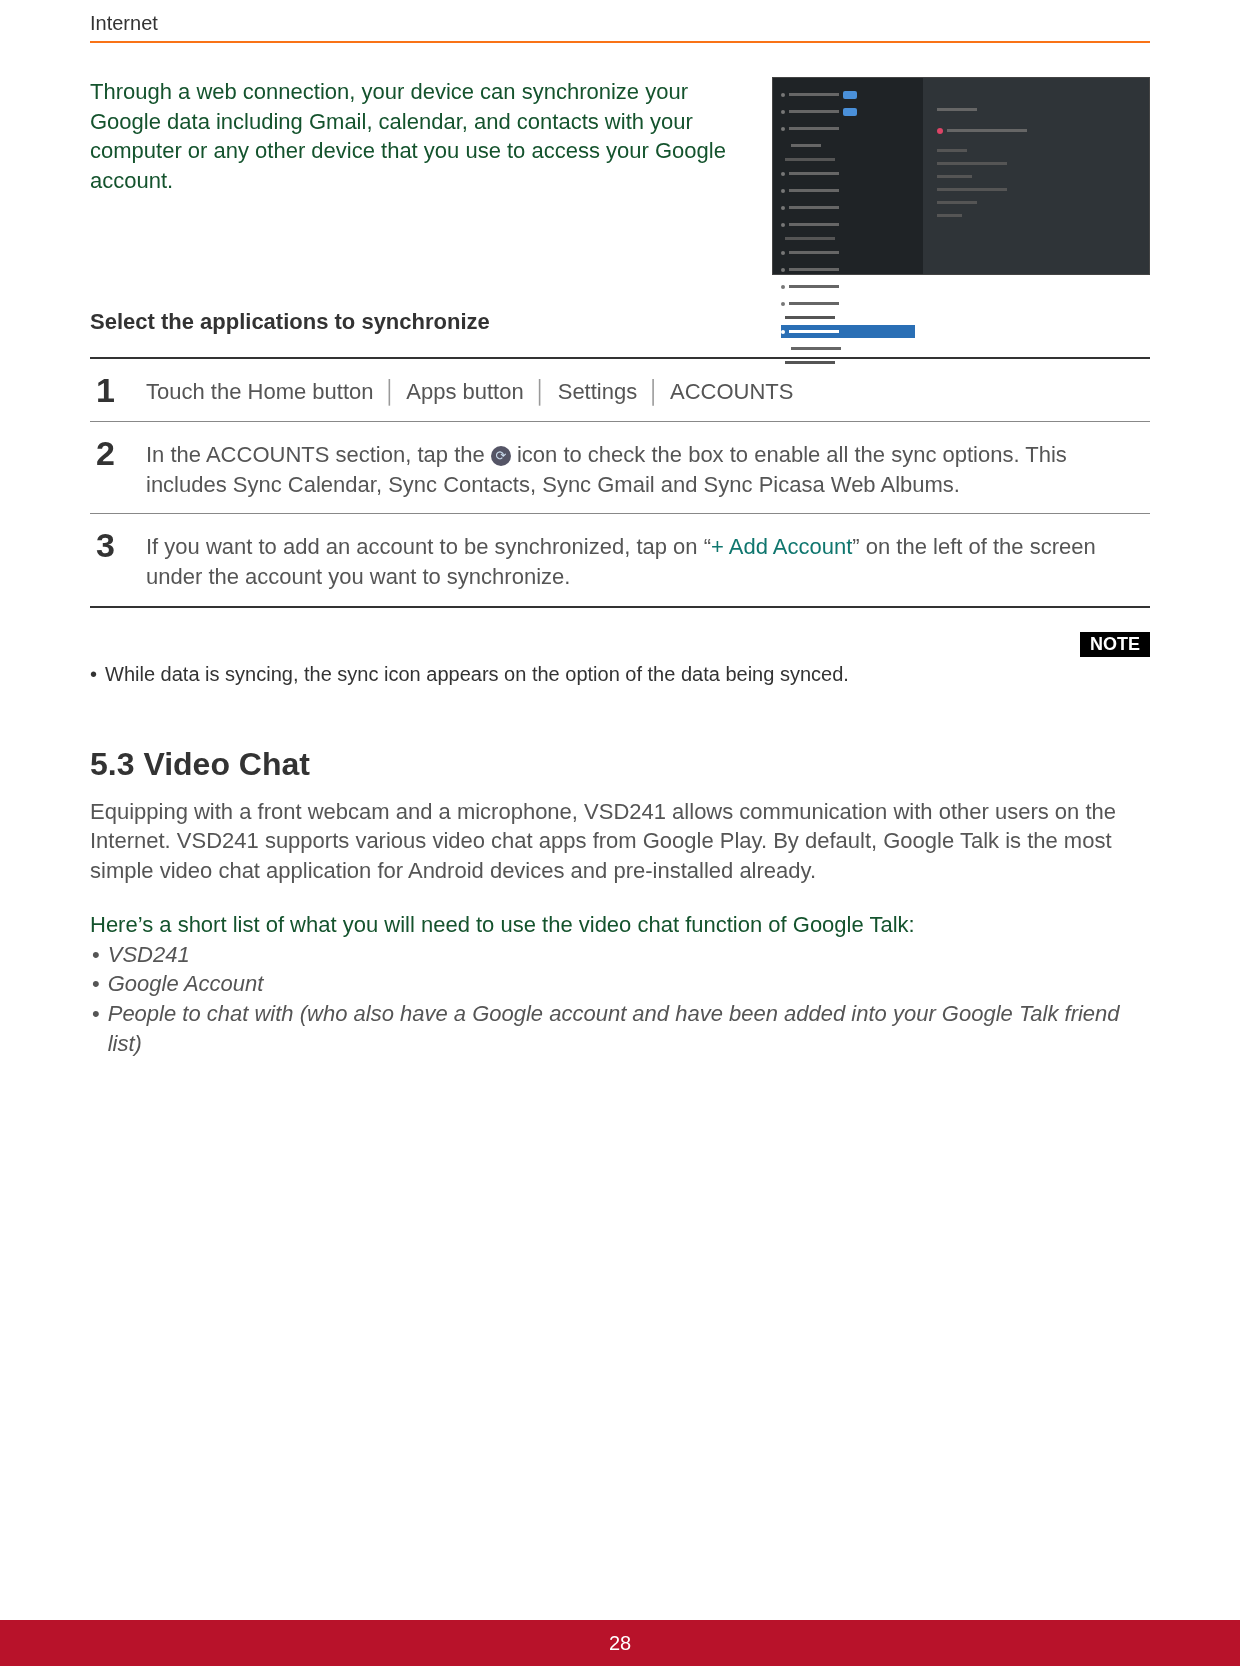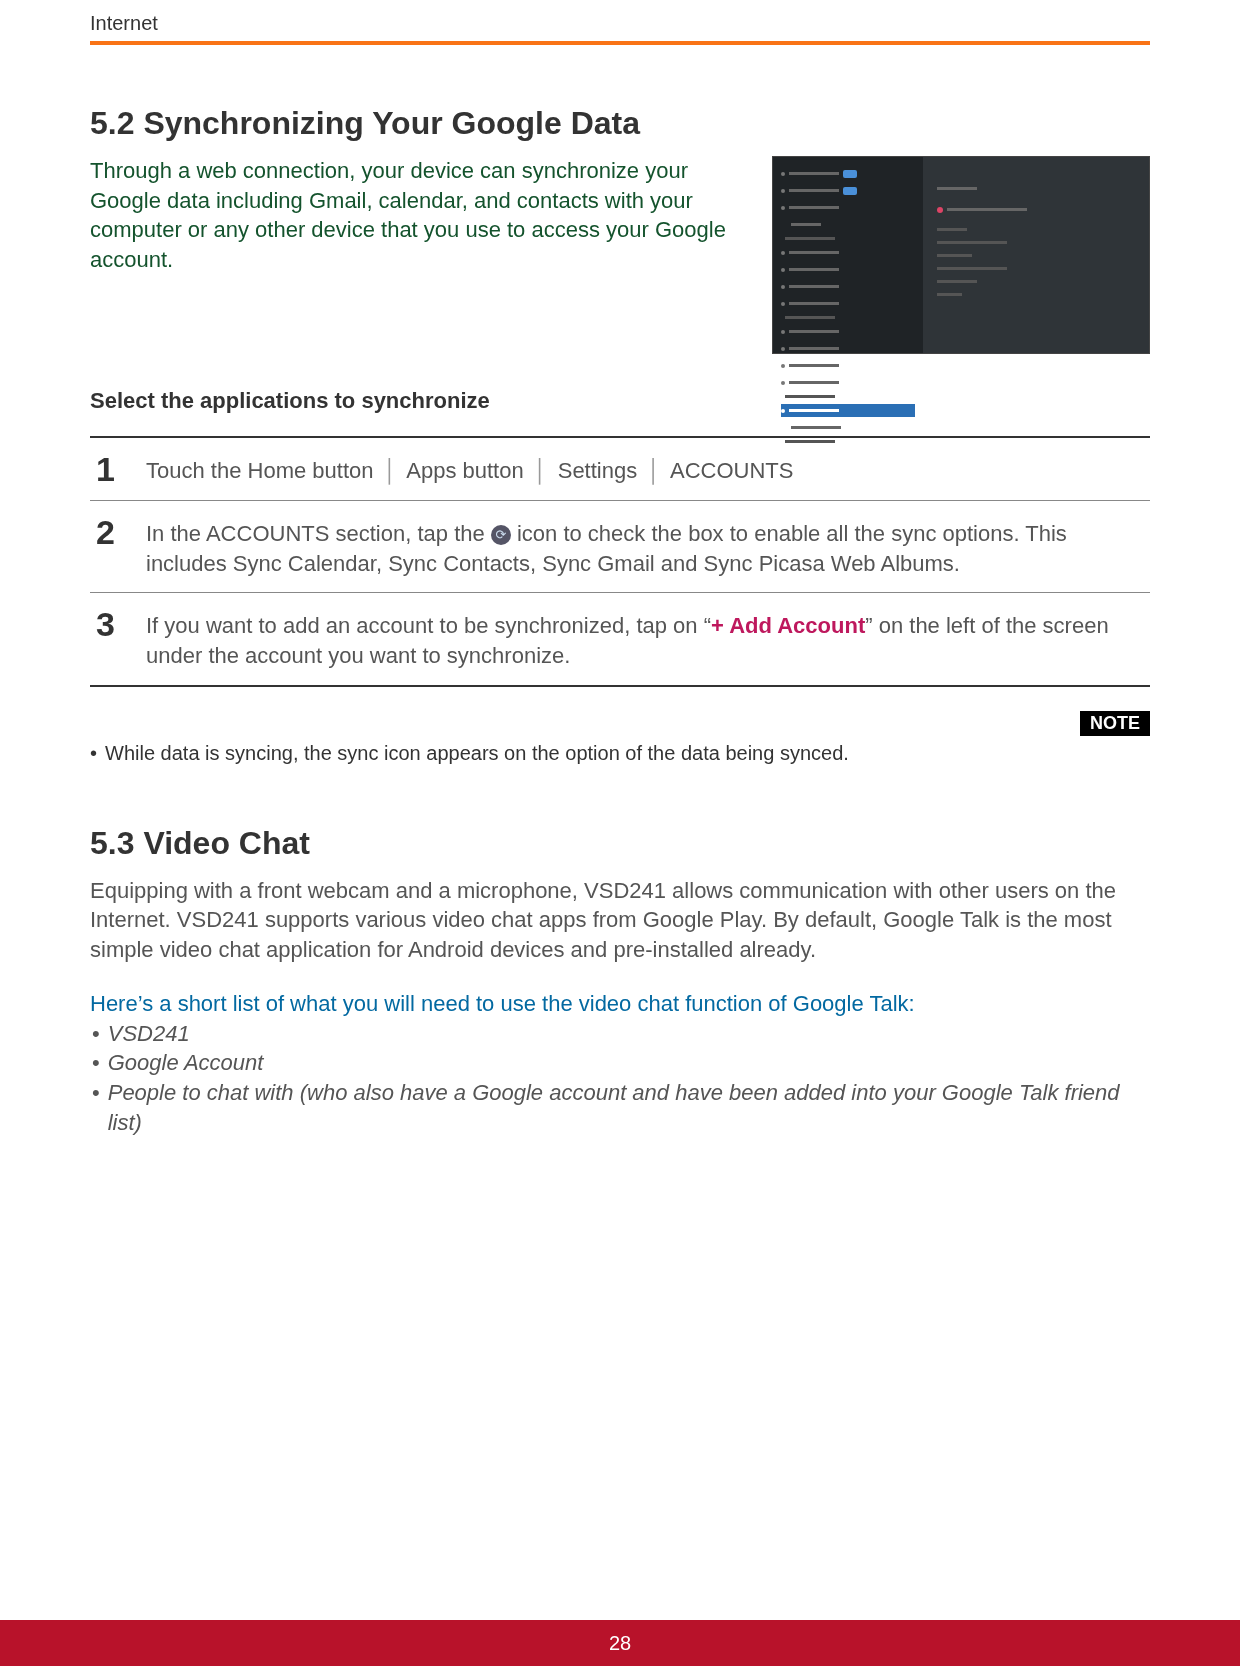--- a/index.html
+++ b/index.html
@@ -10,23 +10,23 @@
       position: relative;
       background: #fff;
     }
     .page {
       padding: 0 90px;
       padding-top: 12px;
     }
     .header-line {
       font-size: 20px;
       color: #333;
-      border-bottom: 4px solid #f97316;
+      border-bottom: 2px solid #f97316;
       padding-bottom: 6px;
-      margin-bottom: 60px;
+      margin-bottom: 34px;
     }
     .section-title {
       font-size: 32px;
       font-weight: bold;
       color: #333;
       margin-bottom: 14px;
     }
     .intro-row {
       display: flex;
       gap: 24px;
@@ -105,21 +105,21 @@
       display: inline-flex;
       width: 20px; height: 20px;
       border-radius: 50%;
       background: #556;
       align-items: center;
       justify-content: center;
       vertical-align: middle;
       font-size: 13px;
       color: #cde;
     }
-    .bold { font-weight: bold; color: #be185d; }
+    .bold { font-weight: normal; color: #0f766e; }
     .note-block { margin-top: 24px; text-align: right; }
     .note-tag {
       display: inline-block;
       background: #000;
       color: #fff;
       font-weight: bold;
       font-size: 18px;
       padding: 2px 10px;
       margin-bottom: 6px;
     }
@@ -133,21 +133,21 @@
     .section2 { margin-top: 60px; }
     .para {
       font-size: 22px;
       line-height: 1.35;
       color: #555;
       margin-bottom: 24px;
     }
     .list-intro {
       font-size: 22px;
       line-height: 1.35;
-      color: #0369a1;
+      color: #14532d;
     }
     .req-list {
       font-size: 22px;
       line-height: 1.35;
       color: #555;
     }
     .req-item { display: flex; gap: 8px; padding-left: 2px; }
     .req-item .txt { flex: 1; font-style: italic; }
     .footer {
       position: absolute;
@@ -159,21 +159,20 @@
       font-size: 20px;
       line-height: 46px;
     }
   </style>
 </head>
 <body>
 
 <div class="page">
   <div class="header-line">Internet</div>
 
-  <div class="section-title">5.2  Synchronizing Your Google Data</div>
 
   <div class="intro-row">
     <div class="intro-text">Through a web connection, your device can synchronize your Google data including Gmail, calendar, and contacts with your computer or any other device that you use to access your Google account.</div>
     <div class="screenshot-thumb">
       <div class="thumb-left">
         <div style="height:6px"></div>
         <div class="thumb-item">
             <span class="thumb-dot"></span>
             <span class="thumb-label"></span>
             <span class="thumb-badge"></span>

